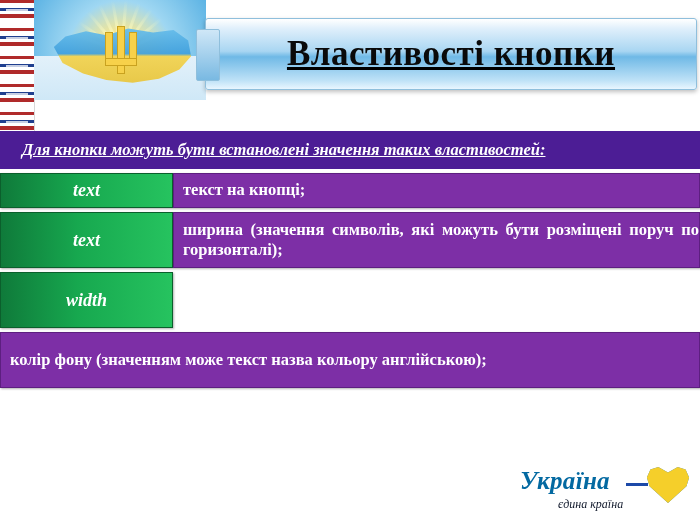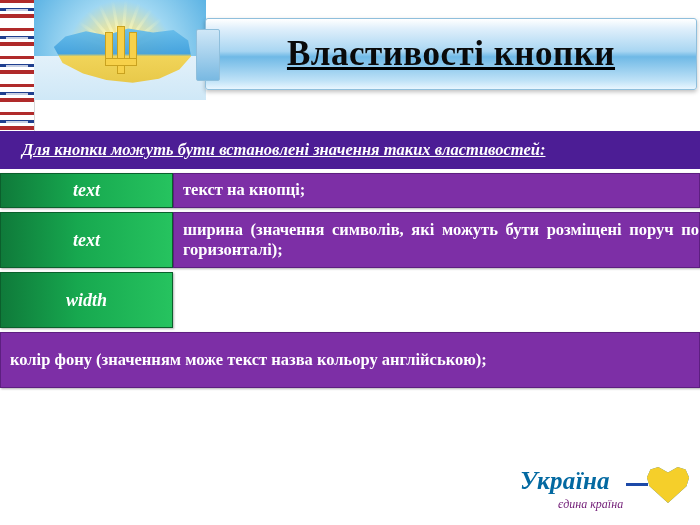--- a/index.html
+++ b/index.html
@@ -229,21 +229,21 @@
     clip-path: polygon(50% 100%, 8% 58%, 2% 36%, 10% 16%, 28% 10%, 50% 24%, 72% 10%, 90% 16%, 98% 36%, 92% 58%);
   }
   .heart-blue { background: #2a7fd4; clip-path: polygon(50% 100%, 8% 58%, 2% 36%, 10% 16%, 28% 10%, 50% 24%, 50% 24%, 50% 100%); }
   .heart-yellow { background: #f5cf2a; clip-path: polygon(50% 24%, 72% 10%, 90% 16%, 98% 36%, 92% 58%, 50% 100%); }
   .logo-sub {
     position: absolute;
     left: 58px; top: 36px;
     font-family: "Liberation Serif", serif;
     font-style: italic;
     font-size: 12px;
-    color: #701a75;
+    color: #0f172a;
   }
 </style>
 </head>
 <body>
 
 <div class="ornament-strip"></div>
 
 <div class="emblem-box">
   <div class="emblem-sky"></div>
   <div class="emblem-rays">

